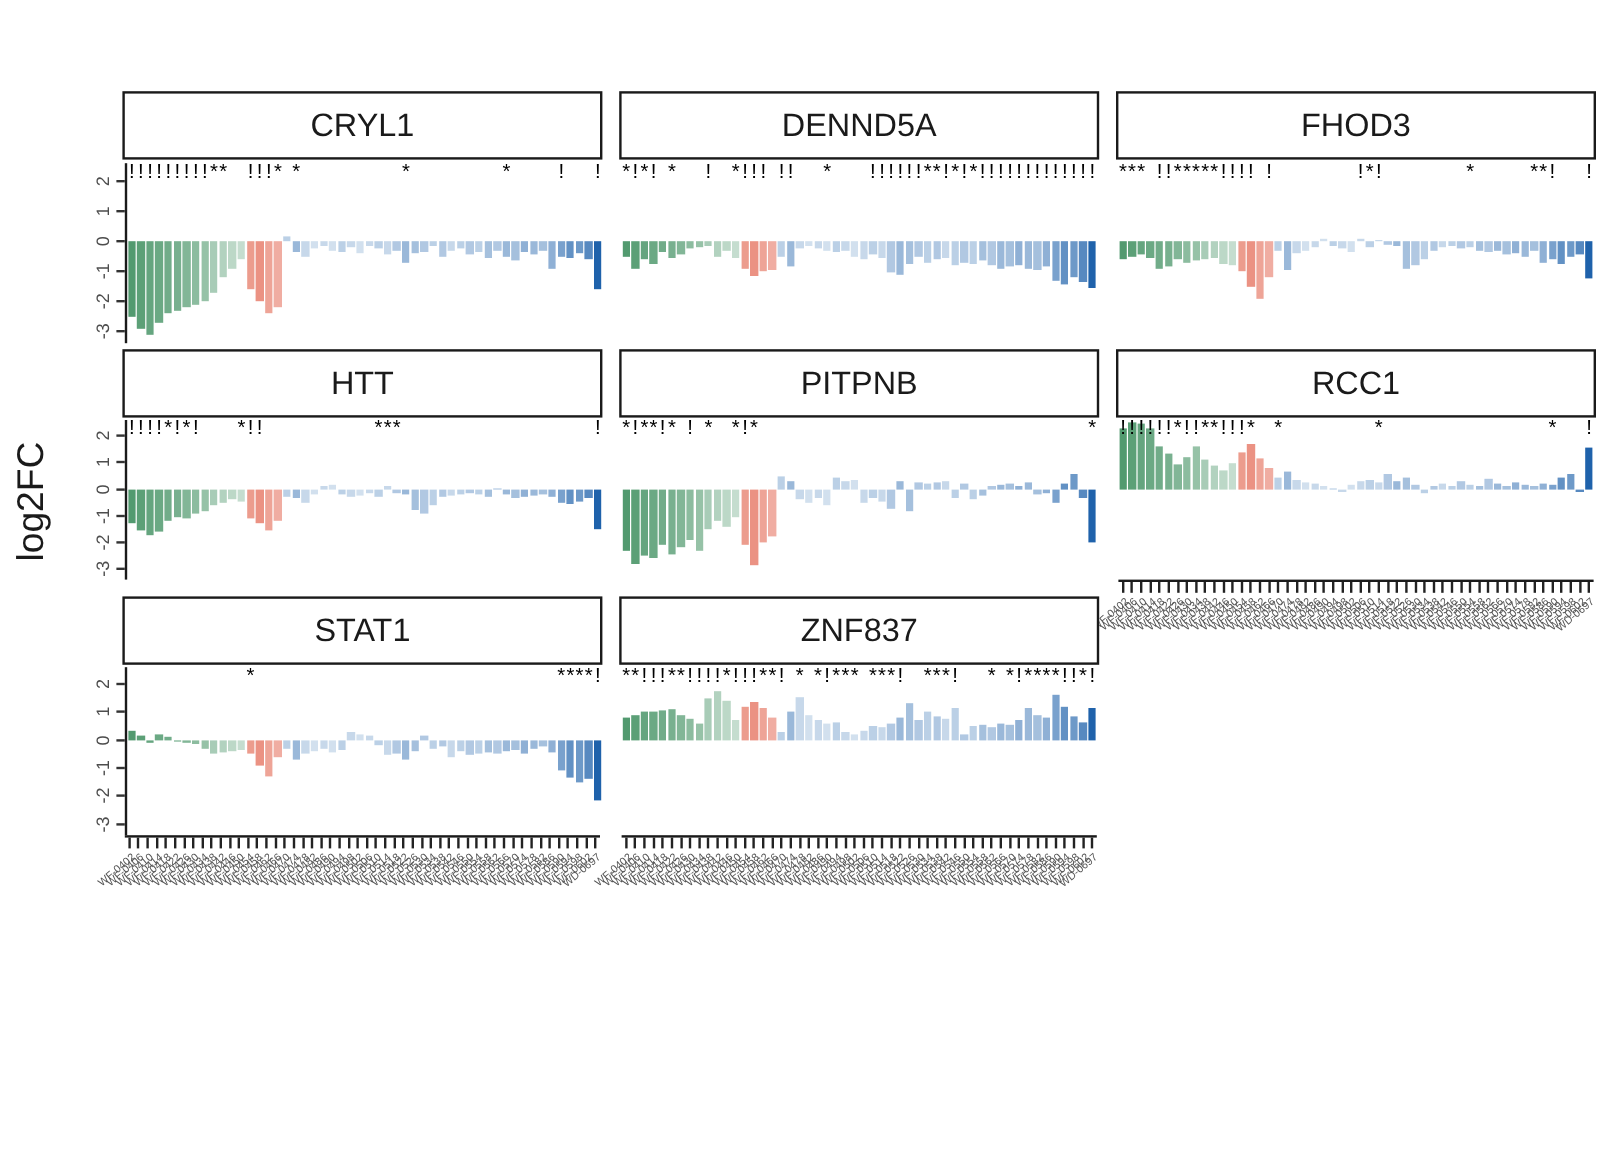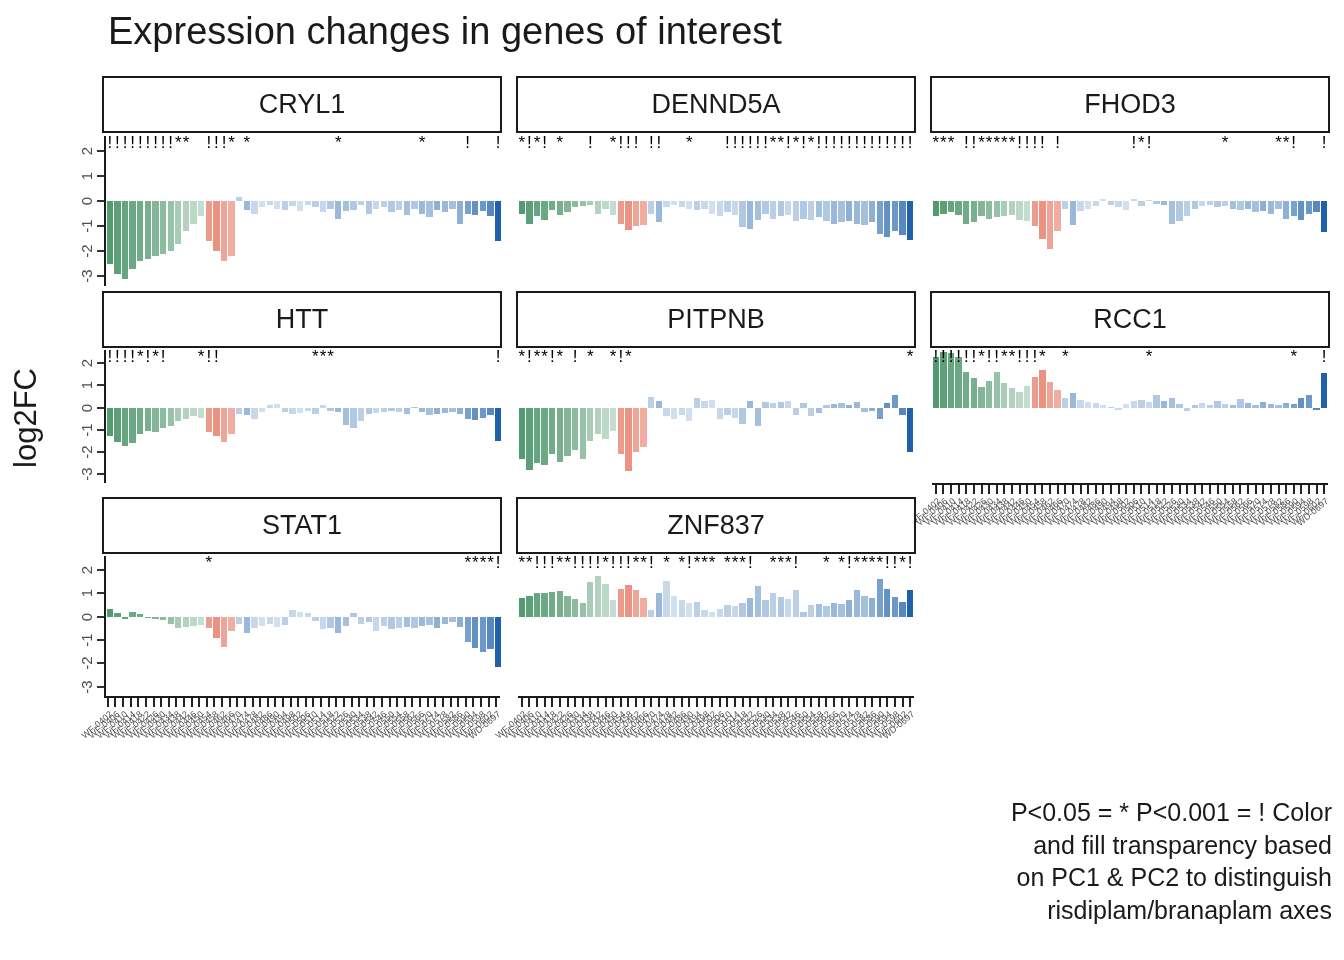--- a/index.html
+++ b/index.html
@@ -25,26 +25,21 @@
   .comb{position:absolute;border-top:2px solid #1a1a1a;box-sizing:border-box;}
   .combtick{position:absolute;top:0;width:2px;height:9px;background:#222;}
   .xlabels{position:absolute;overflow:visible;}
   .xlab{position:absolute;width:72px;text-align:right;font-size:9px;color:#555;
     transform:rotate(-40deg);transform-origin:100% 0%;white-space:nowrap;top:5px;}
 </style>
 </head>
 <body>
 
 <div id="page">
-  <div class="title">Expression changes in genes of interest</div>
   <div class="y-axis-title">log2FC</div>
-  <div class="caption">P&lt;0.05 = * P&lt;0.001 = ! Color
-and fill transparency based
-on PC1 &amp; PC2 to distinguish
-risdiplam/branaplam axes</div>
   <div id="facets">
       <div class="strip" style="left: 102px; top: 76px; width: 400px; height: 57px;">
         <span>CRYL1</span>
       </div>
       <div class="plot yaxis" style="left: 104px; top: 136px; width: 396px; height: 150px;">
         <div class="ytick" style="top: 14px;"></div>
         <div class="yticklab" style="top: 7px;">2</div>
         <div class="ytick" style="top: 39px;"></div>
         <div class="yticklab" style="top: 32px;">1</div>
         <div class="ytick" style="top: 64px;"></div>

